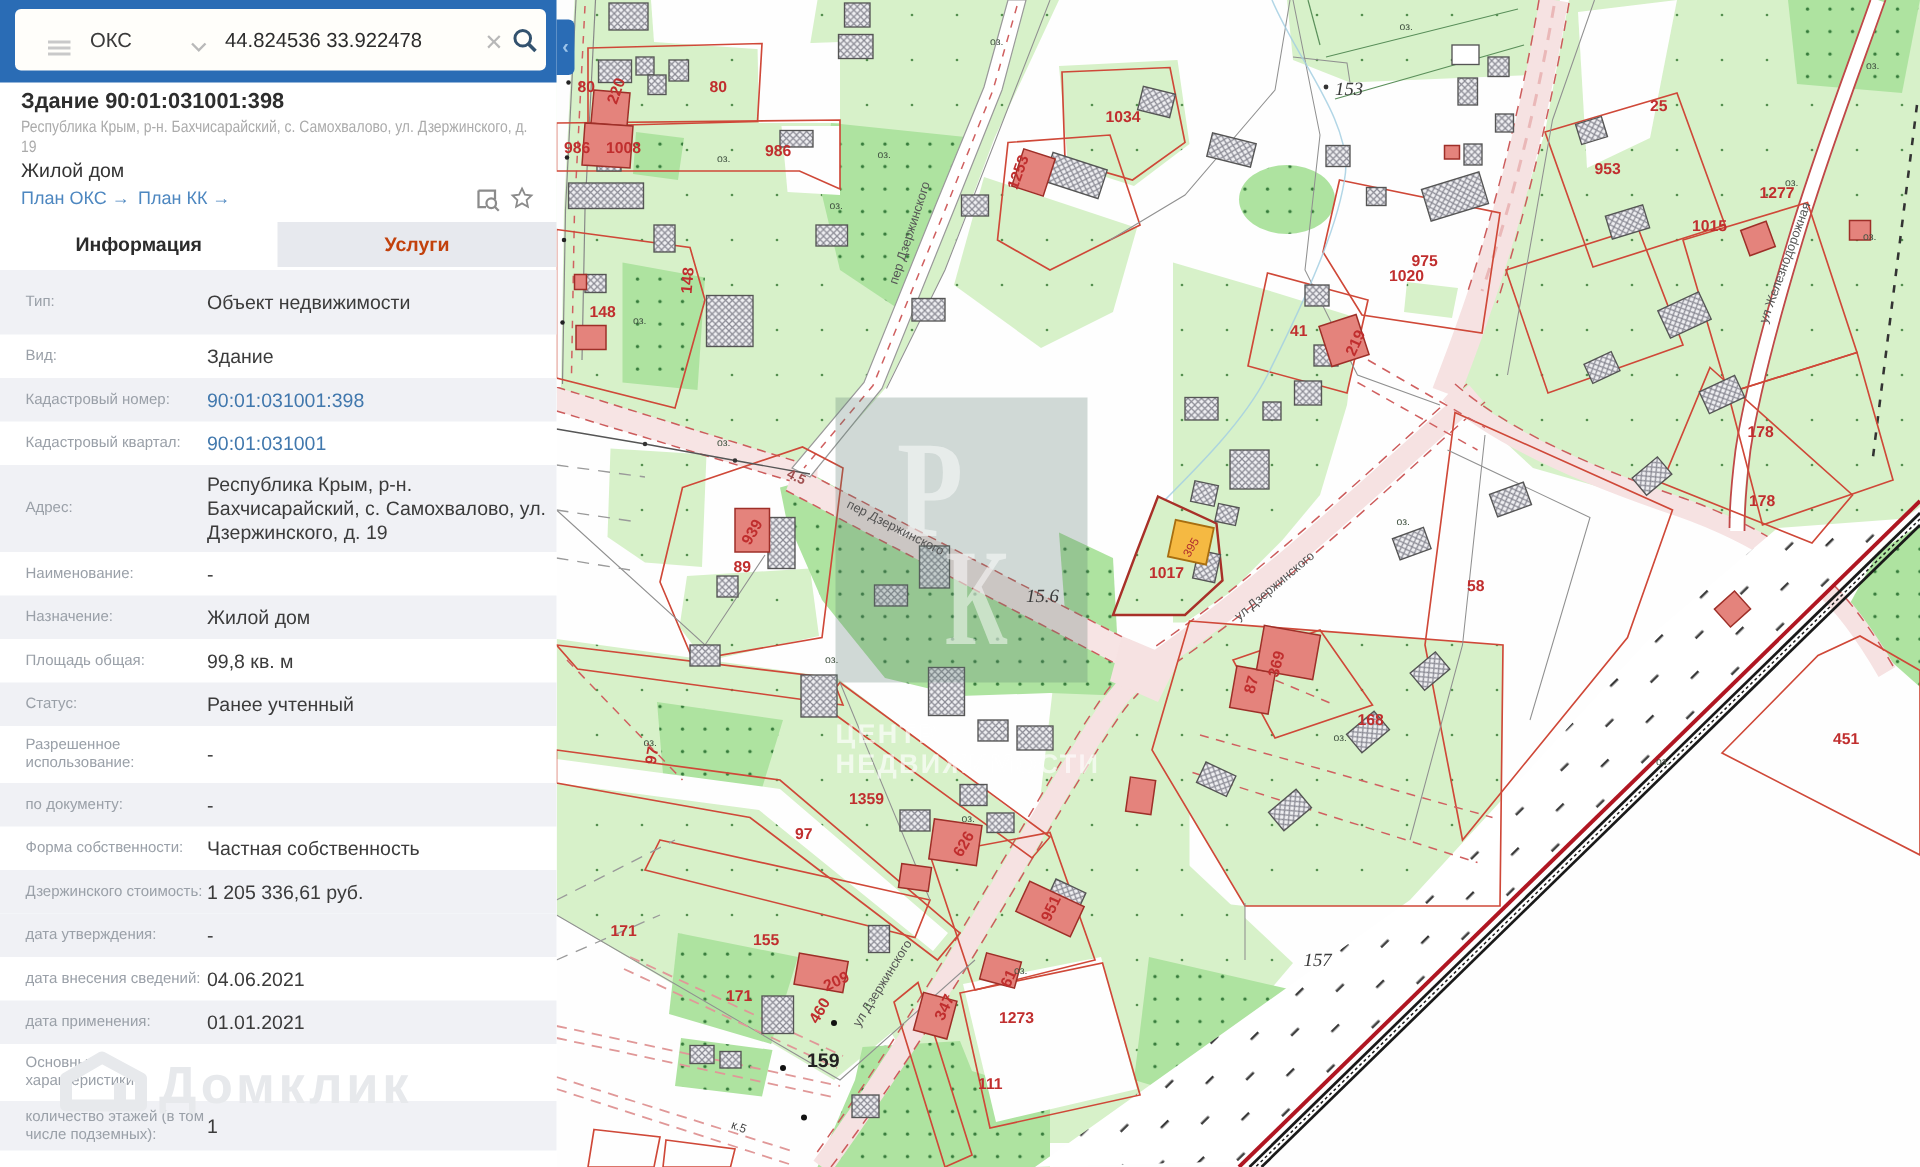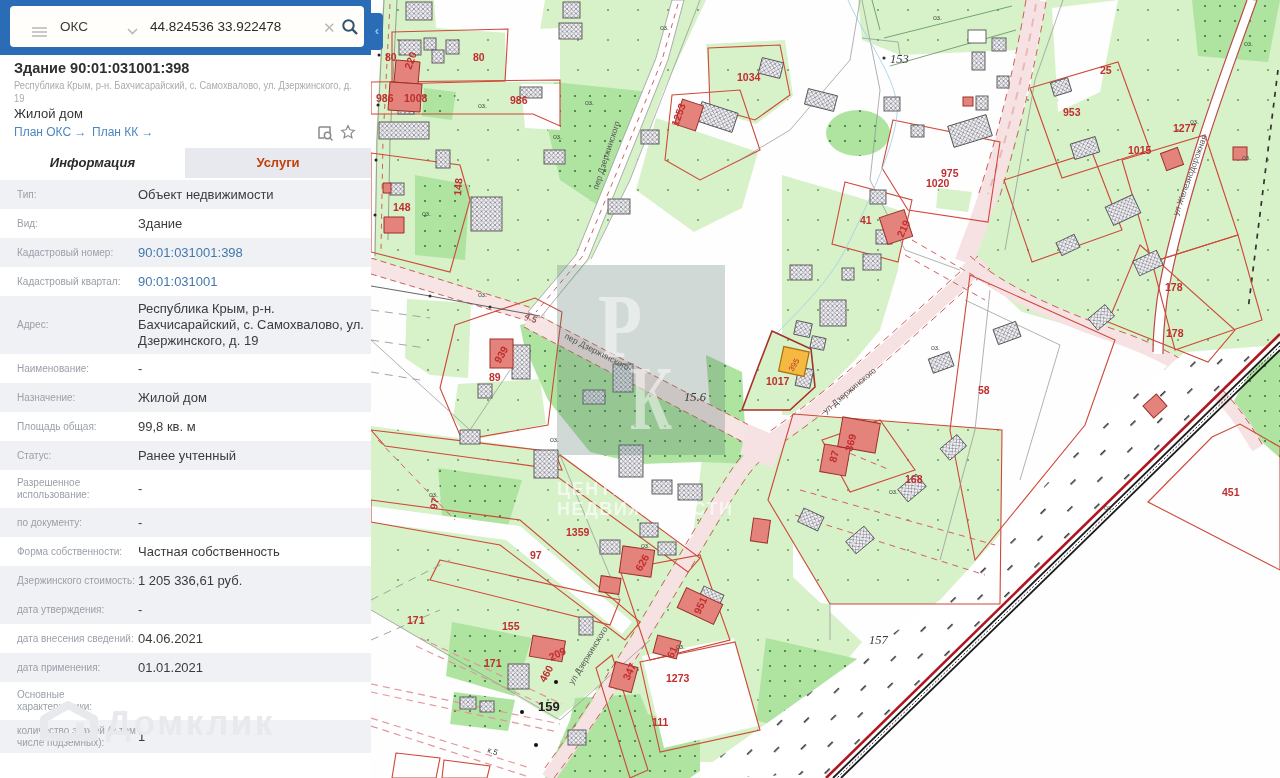--- a/index.html
+++ b/index.html
@@ -18,21 +18,21 @@
 #okc{position:absolute;left:50px;top:13px;font-size:13.5px;color:#3a3a3a;}
 
 #coords{position:absolute;left:140px;top:13px;font-size:13.5px;color:#2c2c2c;}
 #xbtn{position:absolute;left:313px;top:13px;color:#b8b8b8;font-size:15px;}
 #title{position:absolute;left:14px;top:60px;font-size:14.5px;font-weight:bold;color:#2e2e2e;}
 #addr{position:absolute;left:14px;top:79px;width:400px;font-size:11px;line-height:13px;color:#ababab;transform:scaleX(0.845);transform-origin:0 0;}
 #zhil{position:absolute;left:14px;top:106px;font-size:13px;color:#333;}
 .plink{position:absolute;top:125px;font-size:12px;color:#4d87c0;}
 #tabs{position:absolute;left:0;top:148px;width:371px;height:30px;}
 #tab1{position:absolute;left:0;top:0;width:185px;height:30px;background:#fff;
- font-size:13px;font-weight:bold;color:#2b2b2b;text-align:center;line-height:30px;font-style:italic;}
+ font-size:13px;font-weight:bold;color:#2b2b2b;text-align:center;line-height:30px;}
 #tab2{position:absolute;left:185px;top:0;width:186px;height:30px;background:#e7e9ee;
  font-size:13px;font-weight:bold;color:#c2410c;text-align:center;line-height:30px;}
 #tbl{position:absolute;left:0;top:180px;width:371px;}
 .row{position:relative;width:371px;display:flex;}
 .row.g{background:#f0f1f5;}
 .lab{position:absolute;left:17px;top:0;width:122px;font-size:10px;color:#9aa0a8;line-height:12px;}
 .val{position:absolute;left:138px;top:0;width:232px;font-size:13px;color:#3b3b3b;line-height:16px;}
 .val.lnk{color:#4178ad;}
 #dk{position:absolute;left:22px;top:699px;z-index:7;}
 </style>
@@ -448,21 +448,21 @@
   <line x1="12.8" y1="12.8" x2="15.5" y2="15.5" stroke="#8b8b8b" stroke-width="1.5"></line>
  </svg>
  <svg style="position:absolute;left:340px;top:124px" width="16" height="16" viewBox="0 0 24 24">
   <path d="M12 2.5l2.9 6.2 6.6.8-4.9 4.6 1.3 6.6L12 17.4l-5.9 3.3 1.3-6.6L2.5 9.5l6.6-.8z" fill="none" stroke="#8b8b8b" stroke-width="1.8"></path>
  </svg>
  <div id="tabs">
         <div id="tab1">Информация</div>
         <div id="tab2">Услуги</div>
       </div>
  <div id="tbl">
-        <div class="row g" style="height:29px">
+        <div class="row g" style="height:43px">
           <div class="lab" style="top:50%;transform:translateY(-50%)">Тип:</div>
           <div class="val" style="top:50%;transform:translateY(-50%)">Объект недвижимости</div>
         </div>
         <div class="row" style="height:29px">
           <div class="lab" style="top:50%;transform:translateY(-50%)">Вид:</div>
           <div class="val" style="top:50%;transform:translateY(-50%)">Здание</div>
         </div>
         <div class="row g" style="height:29px">
           <div class="lab" style="top:50%;transform:translateY(-50%)">Кадастровый номер:</div>
           <div class="val lnk" style="top:50%;transform:translateY(-50%)">90:01:031001:398</div>

